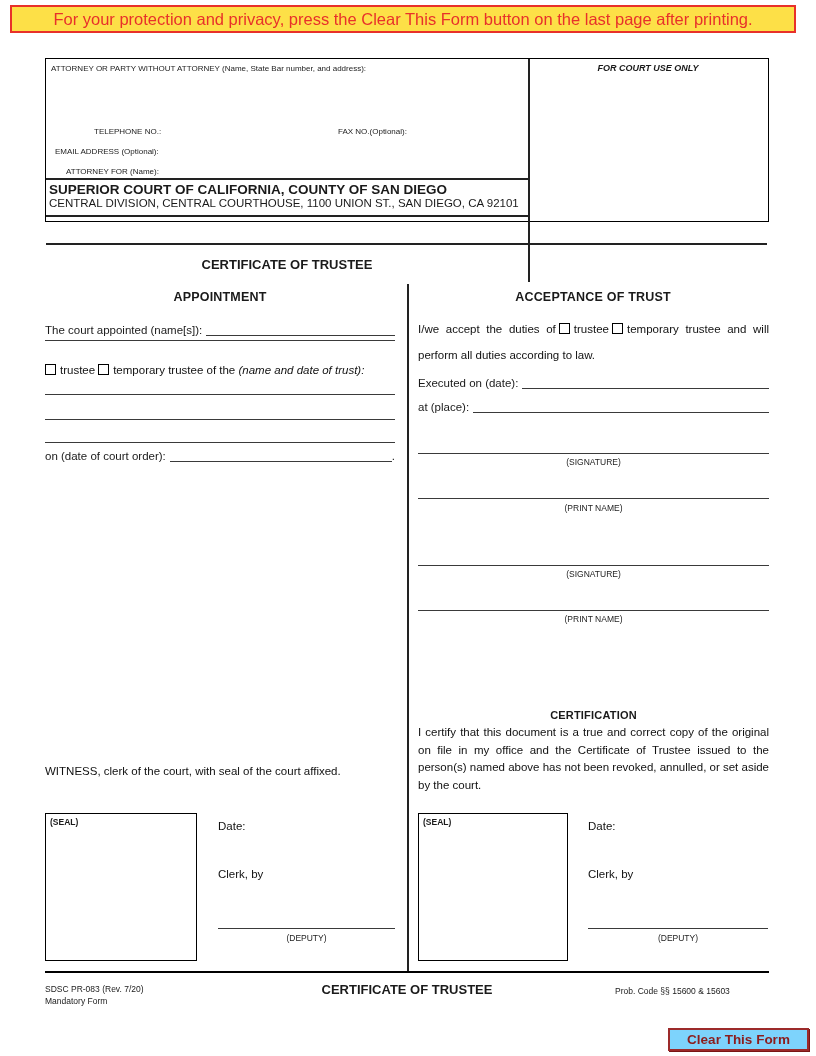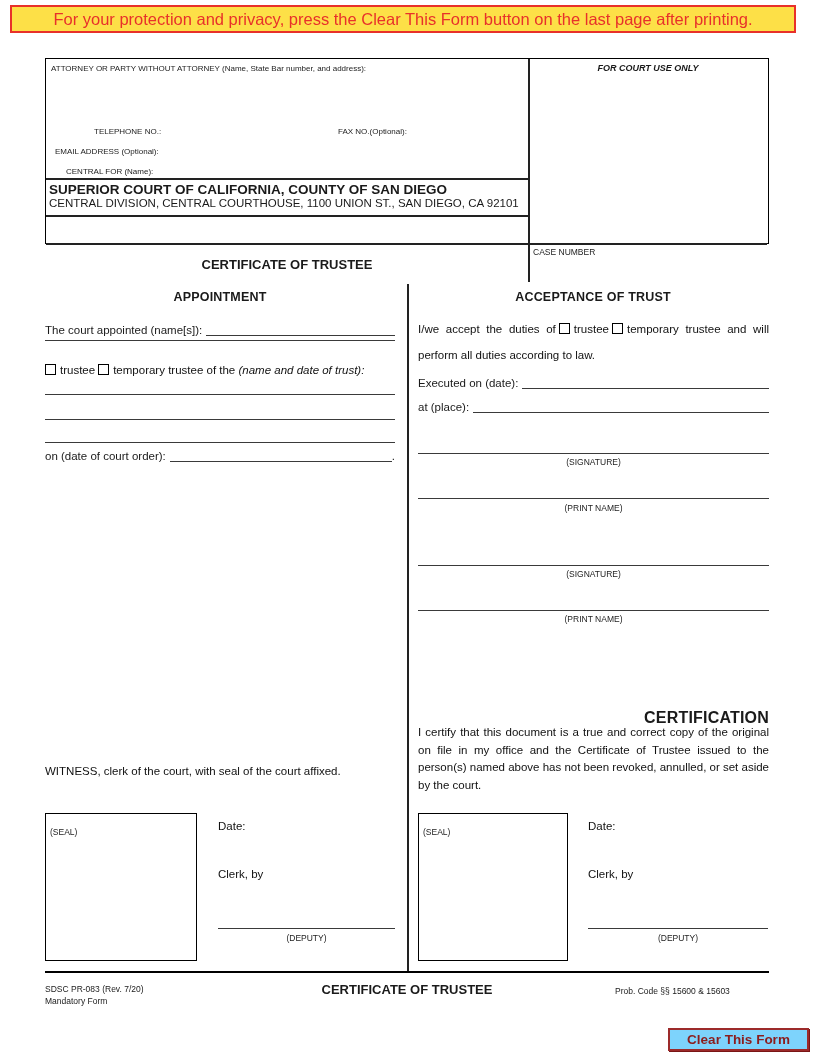--- a/index.html
+++ b/index.html
@@ -12,21 +12,21 @@
   .abs { position:absolute; }
 
   
   .banner {
     position:absolute; left:10px; top:5px; width:786px; height:28px;
     background:#fde047; border:2px solid #e8312a; color:#e8312a;
     font-size:16.5px; line-height:24px; text-align:center; white-space:nowrap;
   }
 
   
-  .header-box { position:absolute; left:45px; top:58px; width:724px; height:186px; border:1.5px solid #000; }
+  .header-box { position:absolute; left:45px; top:58px; width:724px; height:164px; border:1.5px solid #000; }
   .hline { position:absolute; height:1.5px; background:#222; }
   .vline { position:absolute; width:1.5px; background:#222; }
   .lbl-xs { font-size:8px; color:#222; white-space:nowrap; }
   .lbl-s  { font-size:8.5px; color:#222; white-space:nowrap; }
   .court-name { font-size:13.5px; font-weight:bold; white-space:nowrap; }
   .court-addr { font-size:11.5px; white-space:nowrap; }
   .matter-row { font-size:11px; white-space:nowrap; }
   .court-use { font-size:9px; font-weight:bold; font-style:italic; text-align:center; }
   .form-title { font-size:13px; font-weight:bold; text-align:center; }
 
@@ -41,21 +41,21 @@
   .sec-head { font-size:12.5px; font-weight:bold; text-align:center; letter-spacing:.2px; }
   .body-txt { font-size:11.5px; color:#111; }
   .fill-row { display:flex; align-items:flex-end; font-size:11.5px; white-space:nowrap; }
   .fill { flex:1 1 auto; border-bottom:1px solid #3a3a3a; height:14px; margin-left:4px; }
   .uline { position:absolute; border-bottom:1px solid #3a3a3a; }
   .under-lbl { position:absolute; font-size:8.5px; text-align:center; color:#222; }
   .just { text-align:justify; }
   .it { font-style:italic; }
 
   .seal-box { position:absolute; border:1.5px solid #000; background:#fff; }
-  .seal-lbl { position:absolute; left:4px; top:13px; font-size:8.5px; }
+  .seal-lbl { position:absolute; left:4px; top:3px; font-size:8.5px;font-weight:bold; }
 
   
   .footer-rule { position:absolute; left:45px; top:971px; width:724px; height:2px; background:#000; }
   .footer-small { font-size:8.5px; white-space:nowrap; }
   .footer-title { position:absolute; left:45px; top:982px; width:724px; text-align:center; font-size:13px; font-weight:bold; }
 
   .clear-btn {
     position:absolute; left:668px; top:1028px; width:141px; height:23px;
     background:#7dd3fc; border:2px solid #9c2a2a; color:#8b1d1d;
     font-family:"Liberation Sans","DejaVu Sans",sans-serif;
@@ -70,44 +70,41 @@
 
   <div class="banner"><span>For your protection and privacy, press the Clear This Form button on the last page after printing.</span></div>
 
   <div class="header-box">
 
     <div class="abs" style="left:0;top:0;width:482px;height:119px;">
       <span class="abs lbl-xs" style="left:5px;top:5px;">ATTORNEY OR PARTY WITHOUT ATTORNEY (Name, State Bar number, and address):</span>
       <span class="abs lbl-xs" style="left:48px;top:68px;">TELEPHONE NO.:</span>
       <span class="abs lbl-xs" style="left:292px;top:68px;">FAX NO.(Optional):</span>
       <span class="abs lbl-xs" style="left:9px;top:88px;">EMAIL ADDRESS (Optional):</span>
-      <span class="abs lbl-xs" style="left:20px;top:108px;">CENTRAL FOR (Name):</span>
+      <span class="abs lbl-xs" style="left:20px;top:108px;">ATTORNEY FOR (Name):</span>
     </div>
 
     <div class="abs" style="left:482px;top:0;width:240px;height:184px;">
       <div class="court-use" style="margin-top:4px;">FOR COURT USE ONLY</div>
     </div>
 
     <div class="hline" style="left:0;top:119px;width:482px;"></div>
 
     <div class="abs" style="left:3px;top:123px;width:478px;">
       <div class="court-name">SUPERIOR COURT OF CALIFORNIA, COUNTY OF SAN DIEGO</div>
       <div class="court-addr">CENTRAL DIVISION, CENTRAL COURTHOUSE, 1100 UNION ST., SAN DIEGO, CA 92101</div>
     </div>
 
     <div class="hline" style="left:0;top:156px;width:482px;"></div>
 
 
     <div class="hline" style="left:0;top:184px;width:721px;"></div>
 
     <div class="abs form-title" style="left:0;top:198px;width:482px;">CERTIFICATE OF TRUSTEE</div>
 
-    <div class="abs" style="left:482px;top:184px;width:240px;height:39px;">
-      <span class="lbl-s" style="position:absolute;left:5px;top:4px;">CASE NUMBER</span>
-    </div>
 
     <div class="vline" style="left:482px;top:0;height:223px;"></div>
   </div>
 
   <div class="col-divider"></div>
 
   <div class="abs sec-head" style="left:45px;top:290px;width:350px;">APPOINTMENT</div>
 
   <div class="abs fill-row" style="left:45px;top:322px;width:350px;">
     <span>The court appointed (name[s]):</span>
@@ -160,21 +157,21 @@
 
   <div class="uline" style="left:418px;top:498px;width:351px;"></div>
   <div class="under-lbl" style="left:418px;top:503px;width:351px;">(PRINT NAME)</div>
 
   <div class="uline" style="left:418px;top:565px;width:351px;"></div>
   <div class="under-lbl" style="left:418px;top:569px;width:351px;">(SIGNATURE)</div>
 
   <div class="uline" style="left:418px;top:610px;width:351px;"></div>
   <div class="under-lbl" style="left:418px;top:614px;width:351px;">(PRINT NAME)</div>
 
-  <div class="abs sec-head" style="left:418px;top:709px;width:351px;font-size:16px;text-align:right;">CERTIFICATION</div>
+  <div class="abs sec-head" style="left:418px;top:709px;width:351px;font-size:11px;">CERTIFICATION</div>
   <div class="abs body-txt just" style="left:418px;top:724px;width:351px;line-height:17.5px;">I certify that this document is a true and correct copy of the original on file in my office and the Certificate of Trustee issued to the person(s) named above has not been revoked, annulled, or set aside by the court.</div>
 
   <div class="seal-box" style="left:418px;top:813px;width:150px;height:148px;">
     <span class="seal-lbl">(SEAL)</span>
   </div>
   <div class="abs body-txt" style="left:588px;top:820px;">Date:</div>
   <div class="abs body-txt" style="left:588px;top:868px;">Clerk, by</div>
   <div class="uline" style="left:588px;top:928px;width:180px;"></div>
   <div class="under-lbl" style="left:588px;top:933px;width:180px;">(DEPUTY)</div>
 

